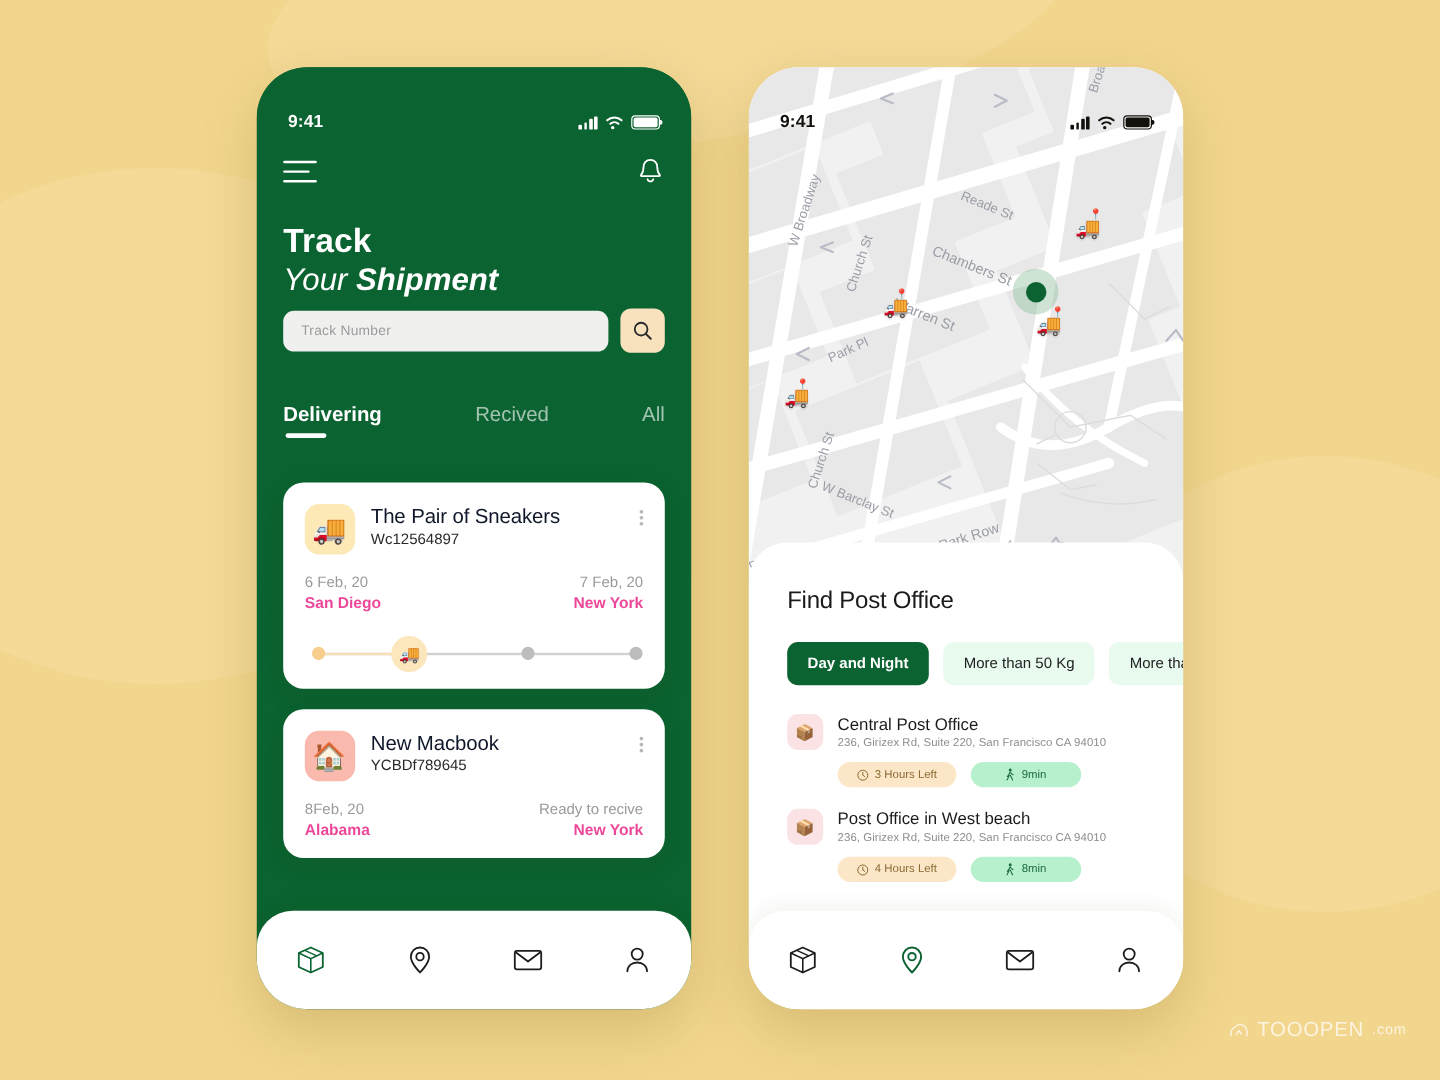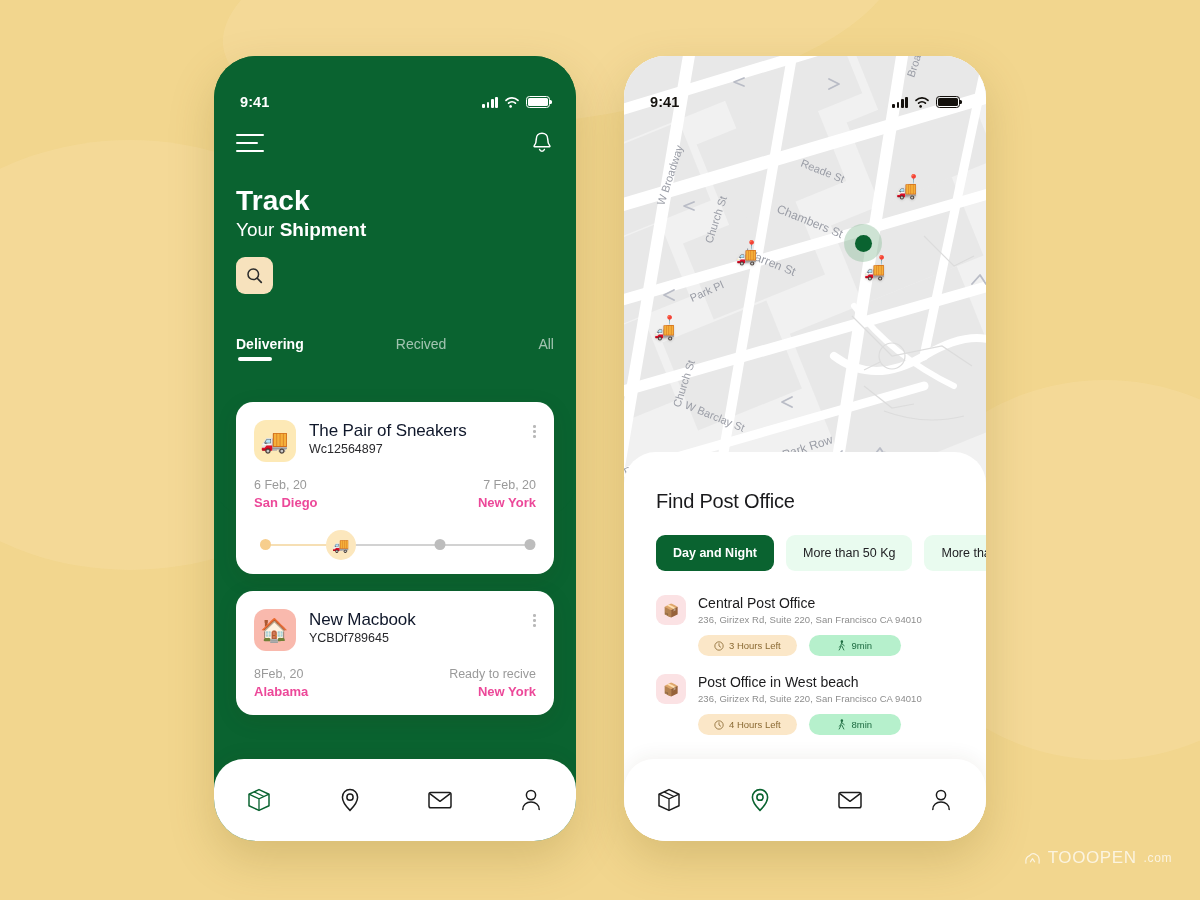--- a/index.html
+++ b/index.html
@@ -82,42 +82,42 @@
   .hamburger span { height: 2.6px; border-radius: 2px; background: #fff; display: block; }
   .hamburger span:nth-child(1) { width: 28px; }
   .hamburger span:nth-child(2) { width: 22px; }
   .hamburger span:nth-child(3) { width: 28px; }
 
   .headline {
     position: absolute; left: 22px; top: 128px; z-index: 6;
     color: #fff; line-height: 1.22;
   }
   .headline .l1 { font-size: 28px; font-weight: 700; letter-spacing: .1px; }
-  .headline .l2 { font-size: 19px; font-weight: 400; }
+  .headline .l2 { font-size: 26px; font-weight: 400; font-style: italic; }
   .headline .l2 b { font-weight: 700; }
 
   .search-row {
     position: absolute; left: 22px; right: 22px; top: 201px; z-index: 6;
     display: flex; gap: 10px; align-items: center;
   }
   .search-field {
     flex: 1; height: 34px; border-radius: 9px; background: #f0f0ef;
     display: flex; align-items: center; padding: 0 15px;
     font-size: 11.5px; color: #9b9b9b; letter-spacing: .2px;
   }
   .search-btn {
     width: 37px; height: 37px; border-radius: 9px; background: #f7e2bd;
     display: flex; align-items: center; justify-content: center; cursor: pointer;
   }
 
   .tabs {
     position: absolute; left: 22px; right: 22px; top: 280px; z-index: 6;
     display: flex; align-items: flex-start; justify-content: space-between;
   }
-  .tab { font-size: 14px; color: rgba(255,255,255,.62); cursor: pointer; position: relative; padding-bottom: 9px; }
+  .tab { font-size: 17px; color: rgba(255,255,255,.62); cursor: pointer; position: relative; padding-bottom: 9px; }
   .tab.active { color: #fff; font-weight: 600; }
   .tab.active::after {
     content: ""; position: absolute; left: 2px; bottom: 0;
     width: 34px; height: 4px; border-radius: 3px; background: #fff;
   }
 
   
   .cards { position: absolute; left: 22px; right: 22px; top: 346px; z-index: 8; }
   .card {
     background: #fff; border-radius: 17px; padding: 18px 18px 16px 18px;
@@ -263,20 +263,21 @@
         <path d="M9.6 19.4a2.5 2.5 0 0 0 4.8 0" fill="none" stroke="#fff" stroke-width="1.5" stroke-linecap="round"></path>
       </svg>
     </div>
 
     <div class="headline">
       <div class="l1">Track</div>
       <div class="l2"><span>Your </span><b>Shipment</b></div>
     </div>
 
     <div class="search-row">
+      <div class="search-field">Track Number</div>
       <div class="search-btn">
         <svg width="17" height="17" viewBox="0 0 18 18">
           <circle cx="7.7" cy="7.7" r="5.6" fill="none" stroke="#2b2b2b" stroke-width="1.6"></circle>
           <path d="M11.9 11.9 16.2 16.2" stroke="#2b2b2b" stroke-width="1.8" stroke-linecap="round"></path>
         </svg>
       </div>
     </div>
 
     <div class="tabs">
       <div class="tab active">Delivering</div>

